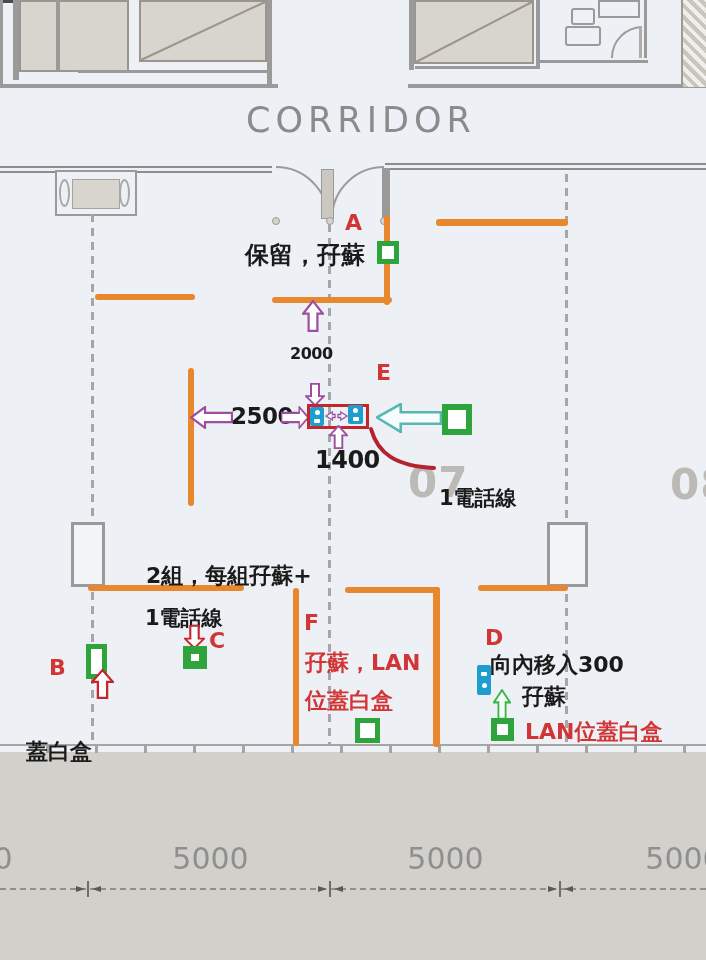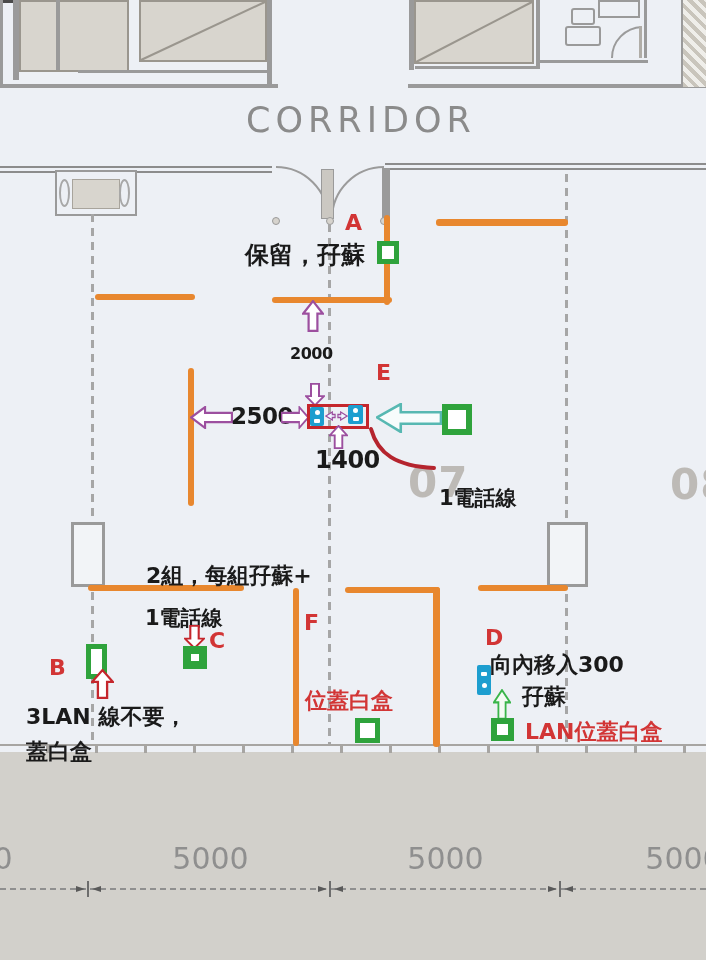--- a/index.html
+++ b/index.html
@@ -199,24 +199,24 @@
       <polygon points="10,27 1,16 6,16 6,1 14,1 14,16 19,16"></polygon>
     </svg>
   <div class="ltr" style="left:209px;top:628px">C</div>
   <div class="gsq" style="left:183px;top:646px;width:24px;height:23px;border-width:8px"></div>
 
   <div class="ltr" style="left:49px;top:655px">B</div>
   <div class="gsq" style="left:86px;top:644px;width:21px;height:35px;border-width:5px"></div>
   <svg class="arrow rd" style="left:91px;top:669px" width="23" height="30" viewBox="0 0 20 28" preserveAspectRatio="none">
       <polygon points="10,1 19,12 14,12 14,27 6,27 6,12 1,12"></polygon>
     </svg>
-  <div class="note" style="left:26px;top:702px;font-size:22px">3LAN 線不要，</div>
   <div class="note" style="left:26px;top:737px;font-size:22px;z-index:5">蓋白盒</div>
 
   <div class="ltr" style="left:304px;top:610px">F</div>
+  <div class="note redtxt" style="left:305px;top:648px;font-size:22px">孖蘇，LAN</div>
   <div class="note redtxt" style="left:305px;top:686px;font-size:22px">位蓋白盒</div>
   <div class="gsq" style="left:355px;top:718px;width:25px;height:25px;border-width:5px"></div>
 
   <div class="ltr" style="left:485px;top:625px">D</div>
   <div class="socket" style="left:477px;top:665px;width:14px;height:30px">
       <span class="pin"></span>
       <span class="pin dot"></span>
     </div>
   <div class="note" style="left:490px;top:650px;font-size:22px">向內移入300</div>
   <div class="note" style="left:522px;top:682px;font-size:22px">孖蘇</div>

